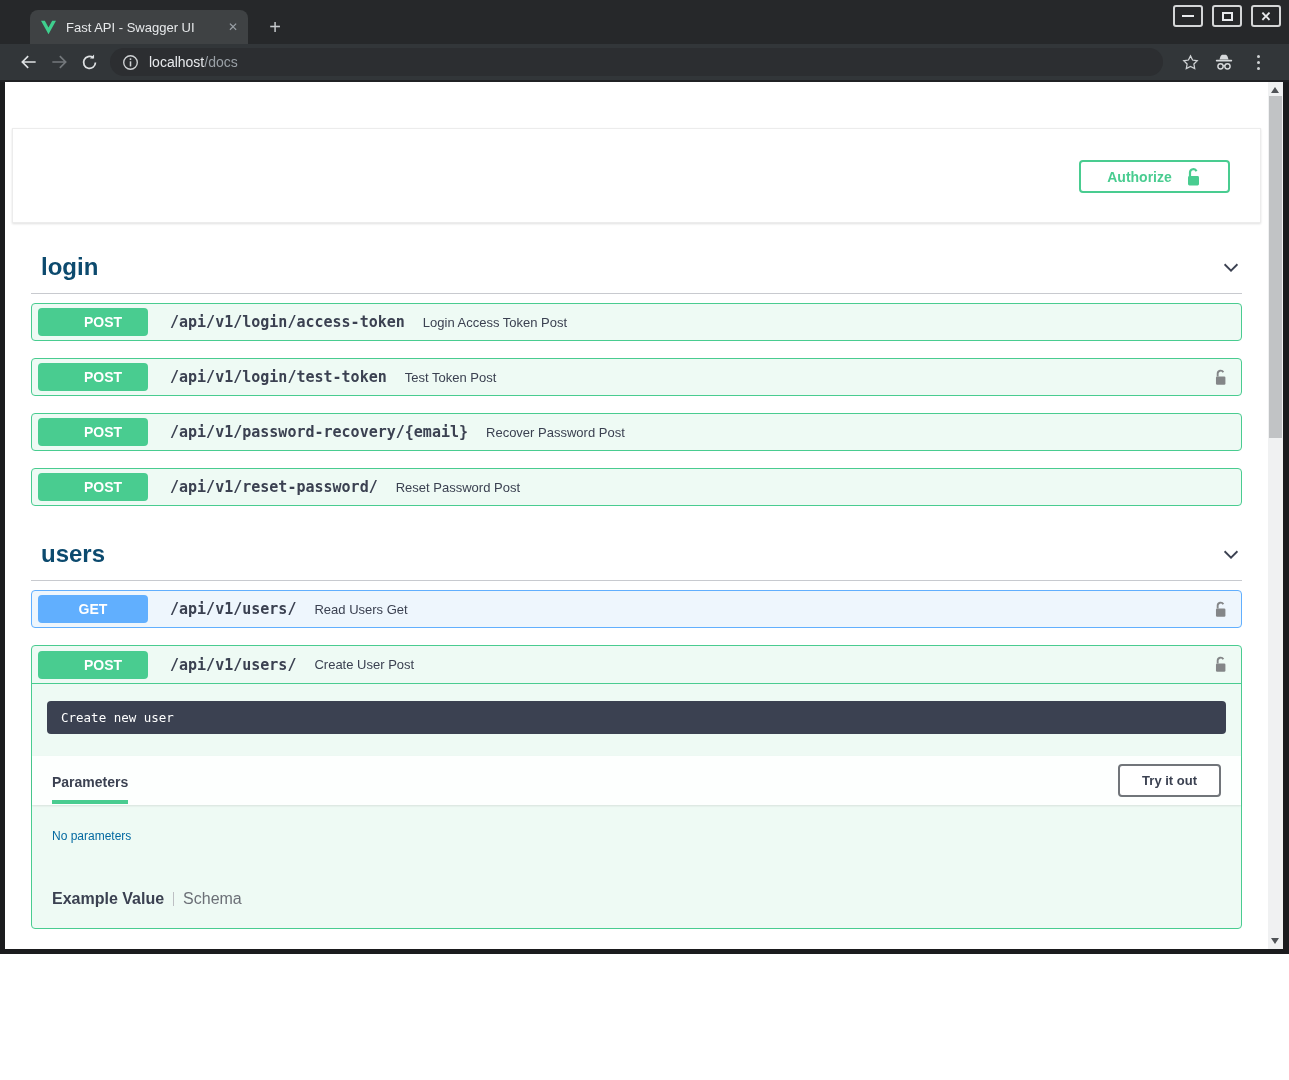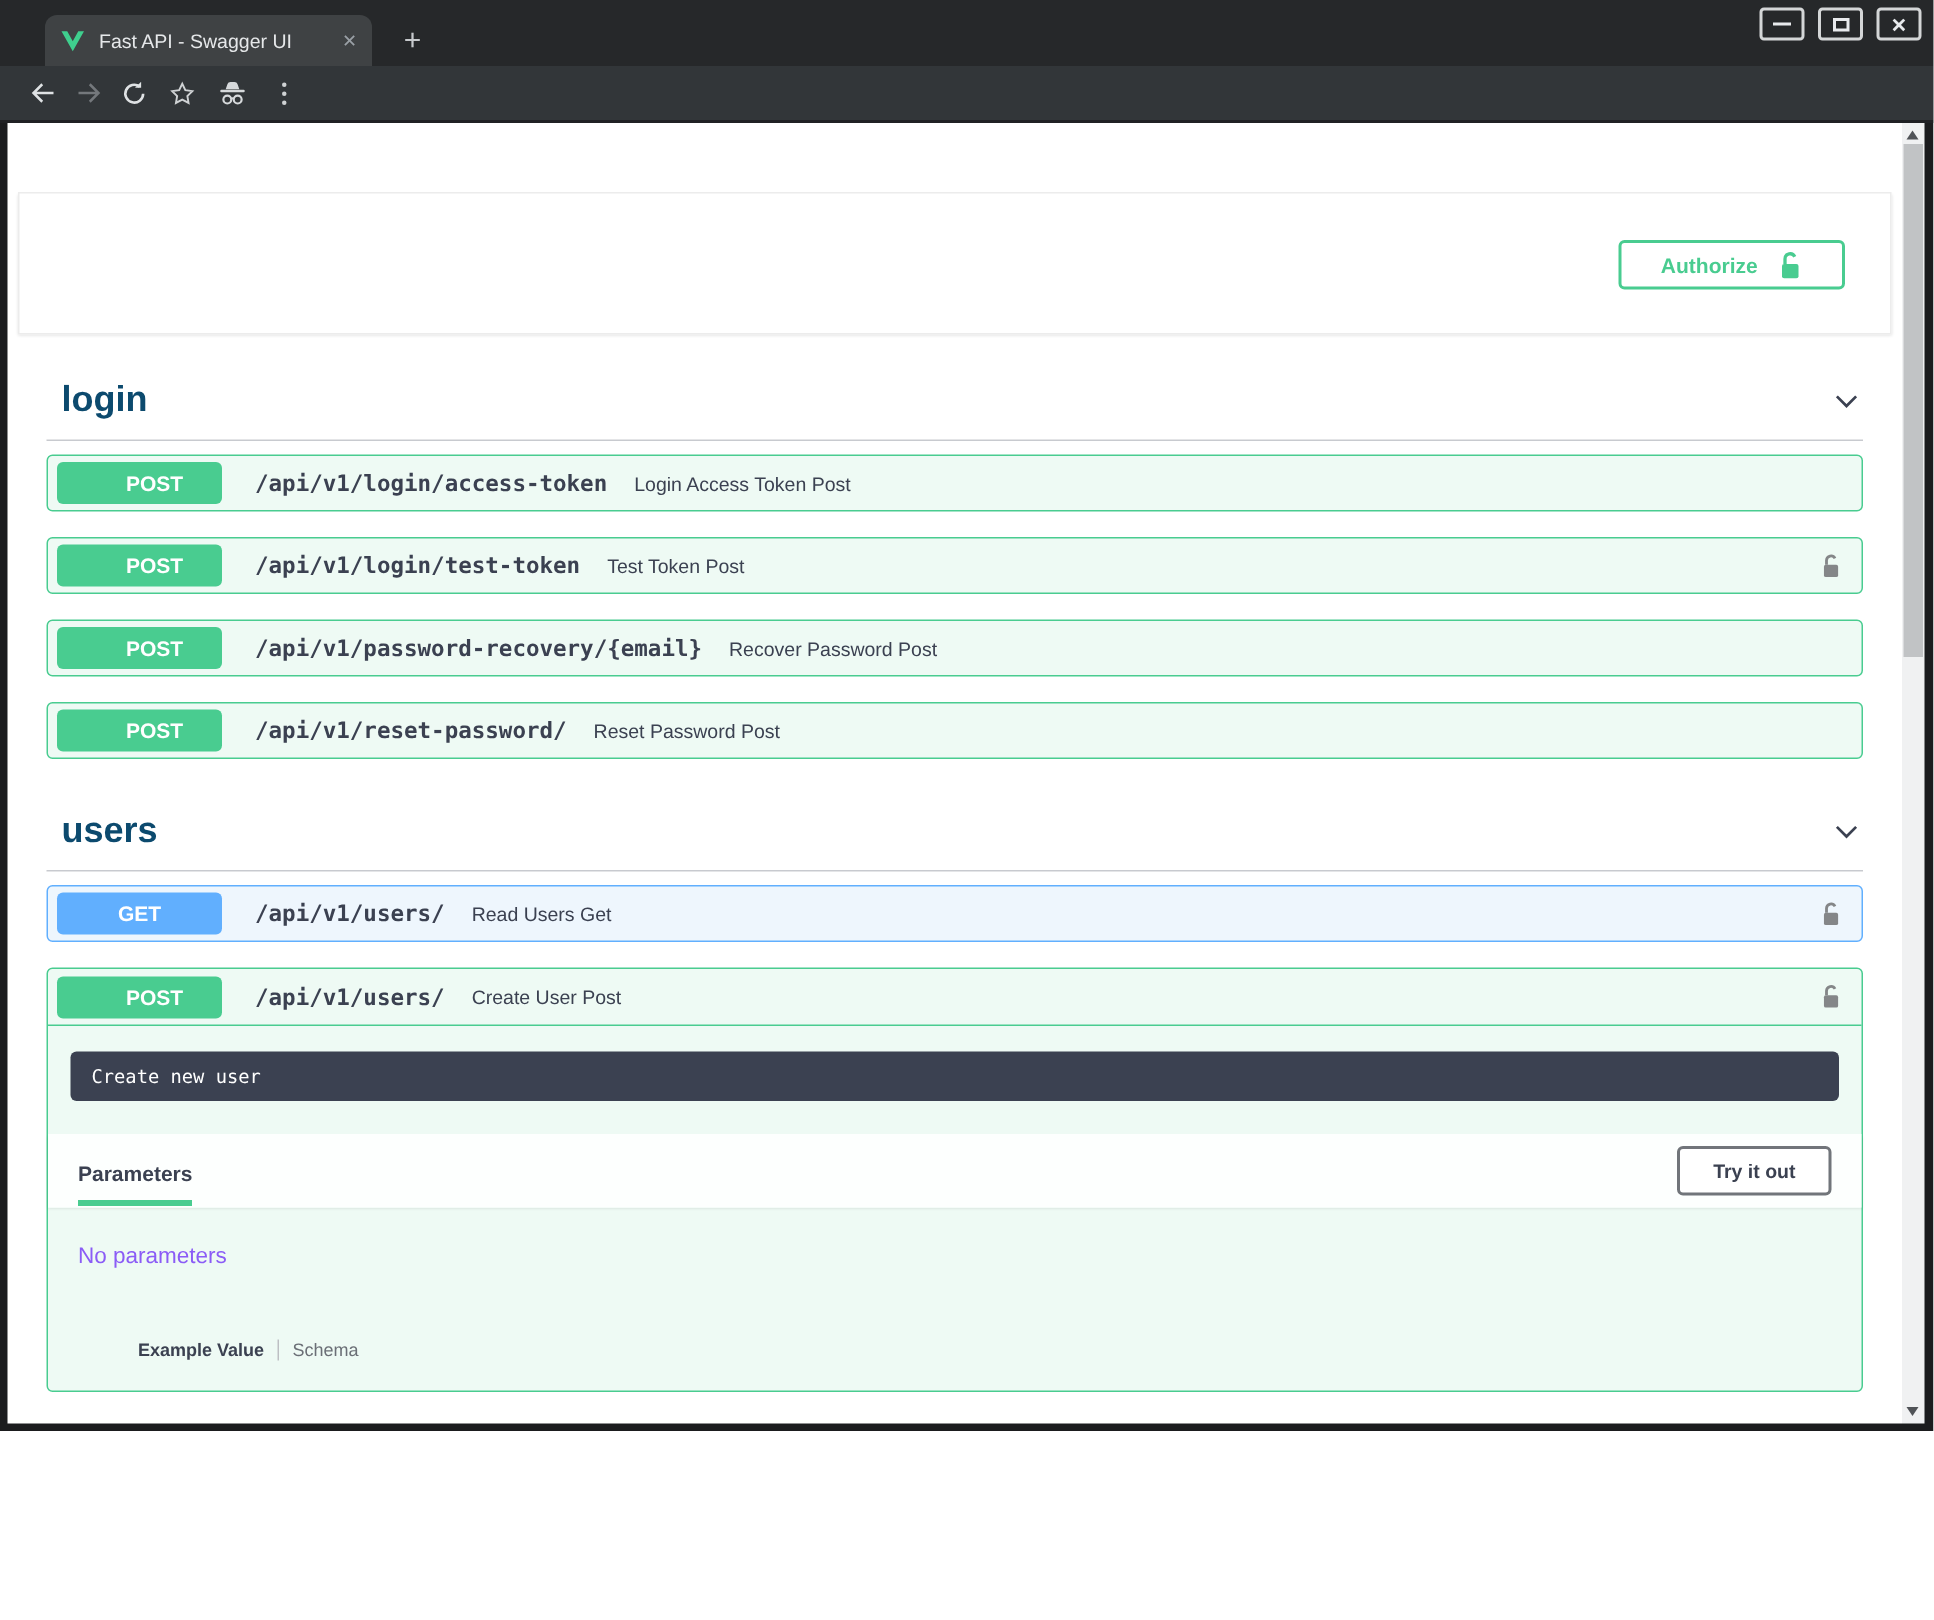--- a/index.html
+++ b/index.html
@@ -87,28 +87,28 @@
   .op-desc { margin:17px 15px 16px; height:33px; background:#3b4151; border-radius:4px; color:#fff;
              font-family:"DejaVu Sans Mono", monospace; font-size:12.5px; display:flex;
              align-items:center; padding-left:14px; }
   .sec-head { margin-top:22px; background:rgba(255,255,255,0.85); box-shadow:0 1px 2px rgba(0,0,0,0.1);
               display:flex; justify-content:space-between; align-items:center; padding:8px 20px;
               min-height:46px;gap:20px; }
   .param-tab { font-size:14px; font-weight:bold; color:#3b4151; border-bottom:4px solid #49cc90;
                padding:8px 0 10px; margin-bottom:-8px; }
   .tryout-btn { padding:7px 22px; border:2px solid #71757a; border-radius:4px; background:#fff;
                 font-size:13px; font-weight:bold; color:#3b4151; cursor:pointer; }
-  .no-params { padding:24px 20px 17px; font-size:15px; color:#8b5cf6; }
+  .no-params { padding:24px 20px 17px; font-size:12px; color:#0369a1; }
   .rb-label { font-size:14px; font-weight:bold; color:#3b4151; }
   .rb-required { font-size:10px; color:#f93e3e; vertical-align:super; margin-left:4px; }
   .media-select { width:230px; height:30px; border:2px solid #41444e; border-radius:4px; background:#fafafa;
                   display:flex; align-items:center; justify-content:space-between; padding:0 12px;
                   font-size:14px; font-weight:bold; color:#3b4151; cursor:pointer; }
   .example-area { padding:30px 20px 20px; }
-  .model-tabs { display:flex; align-items:center; font-size:12px;margin-left:40px; }
+  .model-tabs { display:flex; align-items:center; font-size:16px; }
   .model-tabs .active { font-weight:bold; color:#3b4151; }
   .model-tabs .sep { width:1px; height:14px; background:#bdbfc3; margin:0 9px; }
   .model-tabs .inactive { color:#6b6f76; }
 </style>
 </head>
 <body>
 
 <div class="window">
 
   <div class="titlebar">
@@ -143,20 +143,30 @@
       <svg width="20" height="20" viewBox="0 0 24 24" fill="none" stroke="#74787c" stroke-width="2">
           <path d="M4 12h15m-6-7l7 7-7 7"></path>
         </svg>
     </span>
     <span class="navbtn">
       <svg width="19" height="19" viewBox="0 0 24 24" fill="none" stroke="#dfe2e4" stroke-width="2.2">
           <path d="M19.5 12A7.5 7.5 0 1 1 16.6 6"></path>
           <path d="M17.8 1.8v5.2h-5.2" fill="#dfe2e4" stroke="none"></path>
         </svg>
     </span>
+    <div class="omnibox">
+      <span style="display:flex;">
+        <svg width="17" height="17" viewBox="0 0 20 20">
+            <circle cx="10" cy="10" r="8" fill="none" stroke="#cfd2d4" stroke-width="1.6"></circle>
+            <rect x="9.1" y="8.6" width="1.8" height="6" fill="#cfd2d4"></rect>
+            <rect x="9.1" y="5.1" width="1.8" height="2" fill="#cfd2d4"></rect>
+          </svg>
+      </span>
+      <span class="url"><span class="host">localhost</span><span class="path">/docs</span></span>
+    </div>
     <span class="tool-icon">
       <svg width="19" height="19" viewBox="0 0 24 24" fill="none" stroke="#cfd2d4" stroke-width="1.6">
           <path d="M12 3.6l2.6 5.3 5.9.9-4.2 4.1 1 5.8-5.3-2.8-5.3 2.8 1-5.8L3.5 9.8l5.9-.9z"></path>
         </svg>
     </span>
     <span class="tool-icon">
       <svg width="22" height="20" viewBox="0 0 24 22">
           <path d="M7 8.2l1.2-3.4C8.6 3.6 9.5 3 10.6 3h2.8c1.1 0 2 .6 2.4 1.8L17 8.2z" fill="#d6d9db"></path>
           <rect x="3" y="8.6" width="18" height="1.8" rx="0.9" fill="#d6d9db"></rect>
           <circle cx="8.2" cy="15.8" r="2.9" fill="none" stroke="#d6d9db" stroke-width="1.6"></circle>

